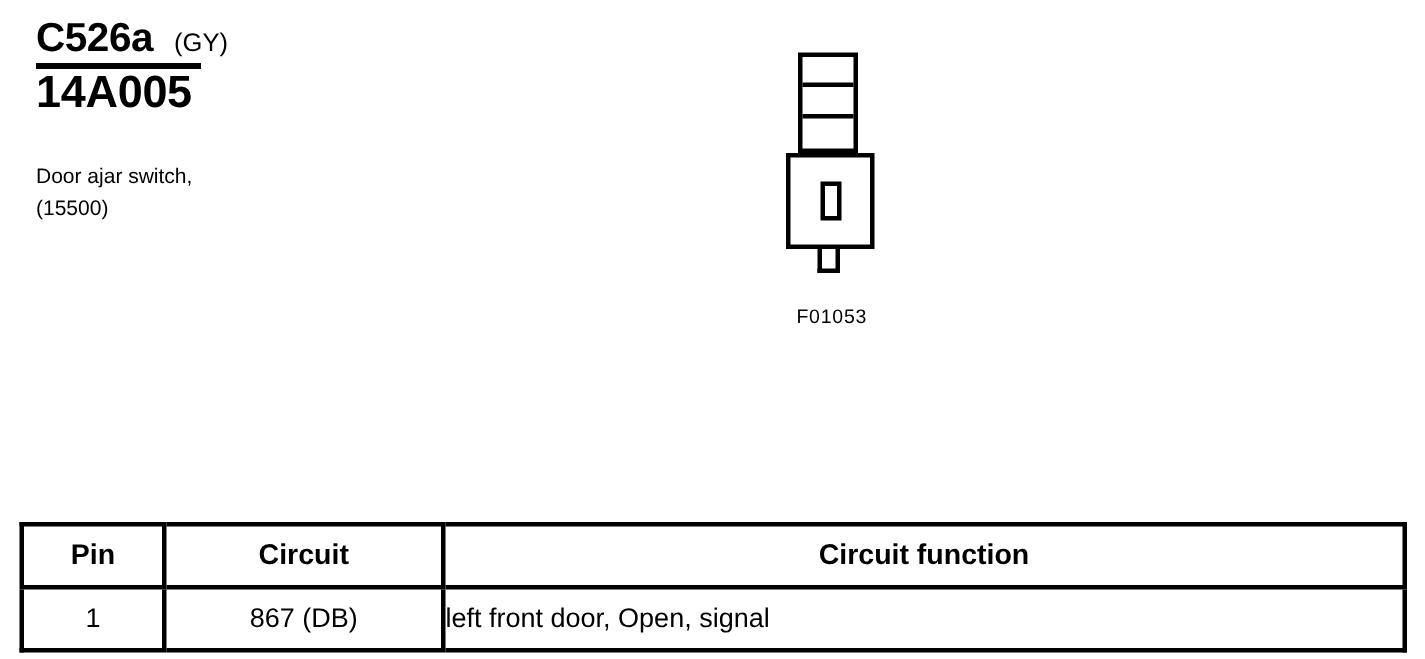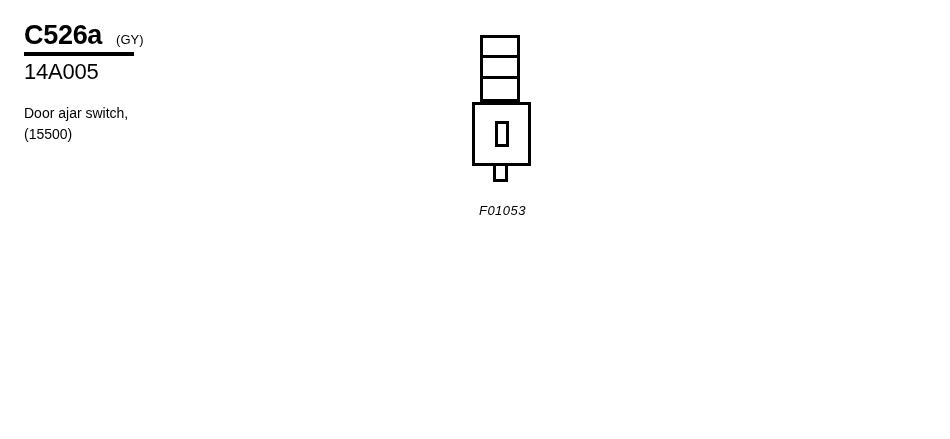--- a/index.html
+++ b/index.html
@@ -8,41 +8,41 @@
     width:950px;height:439px;
     background:#ffffff;
     font-family:"Liberation Sans", sans-serif;
     color:#000000;
     overflow:hidden;
     position:relative;
   }
   .sheet{position:absolute;left:0;top:0;width:950px;height:439px;}
 
   
-  .header-block{position:absolute;left:24px;top:20px;width:320px;}
+  .header-block{position:absolute;left:24px;top:10px;width:320px;}
   .conn-line{display:flex;align-items:baseline;gap:14px;}
   .conn-id{
     font-size:27px;font-weight:bold;letter-spacing:-0.3px;line-height:30px;
   }
   .conn-color{
-    font-size:13px;font-weight:normal;line-height:16px;letter-spacing:0px;
+    font-size:17px;font-weight:normal;line-height:16px;letter-spacing:0px;
   }
   .rule{
     width:110px;height:4px;background:#000;margin-top:2px;margin-bottom:3px;
   }
   .part-no{
-    font-size:22px;font-weight:normal;line-height:26px;letter-spacing:-0.2px;
+    font-size:30px;font-weight:bold;line-height:26px;letter-spacing:-0.2px;
   }
   .desc{
-    margin-top:18px;font-size:14px;line-height:21px;letter-spacing:0px;
+    margin-top:32px;font-size:14px;line-height:21px;letter-spacing:0px;
   }
   .desc div{white-space:nowrap;}
 
   
-  .drawing{position:absolute;left:472px;top:35px;width:120px;height:200px;font-style:italic;}
+  .drawing{position:absolute;left:524px;top:35px;width:120px;height:200px;}
   .stack{position:absolute;left:8px;top:0;width:40px;height:67px;border:3px solid #000;box-sizing:border-box;}
   .stack .cell{height:33.33%;box-sizing:border-box;border-bottom:3px solid #000;}
   .stack .cell:last-child{border-bottom:none;}
   .body{position:absolute;left:0px;top:67px;width:59px;height:64px;border:3px solid #000;box-sizing:border-box;}
   .body .keyway{
     position:absolute;left:50%;top:50%;transform:translate(-50%,-50%);
     width:14px;height:26px;border:3px solid #000;box-sizing:border-box;background:#fff;
   }
   .tab{position:absolute;left:21px;top:131px;width:15px;height:16px;border:3px solid #000;border-top:none;box-sizing:border-box;background:#fff;}
   .fig-label{
@@ -96,14 +96,30 @@
       <div class="cell"></div>
       <div class="cell"></div>
     </div>
     <div class="body">
       <div class="keyway"></div>
     </div>
     <div class="tab"></div>
     <div class="fig-label">F01053</div>
   </div>
 
+  <table class="pin-table">
+    <thead>
+      <tr class="row-divider">
+        <th class="col-pin cell-center">Pin</th>
+        <th class="col-circuit cell-center vsep">Circuit</th>
+        <th class="cell-center vsep">Circuit function</th>
+      </tr>
+    </thead>
+    <tbody>
+      <tr>
+        <td class="col-pin cell-center">1</td>
+        <td class="col-circuit cell-center vsep">867 (DB)</td>
+        <td class="cell-left vsep">left front door, Open, signal</td>
+      </tr>
+    </tbody>
+  </table>
 
 </div>
 
 </body></html>

